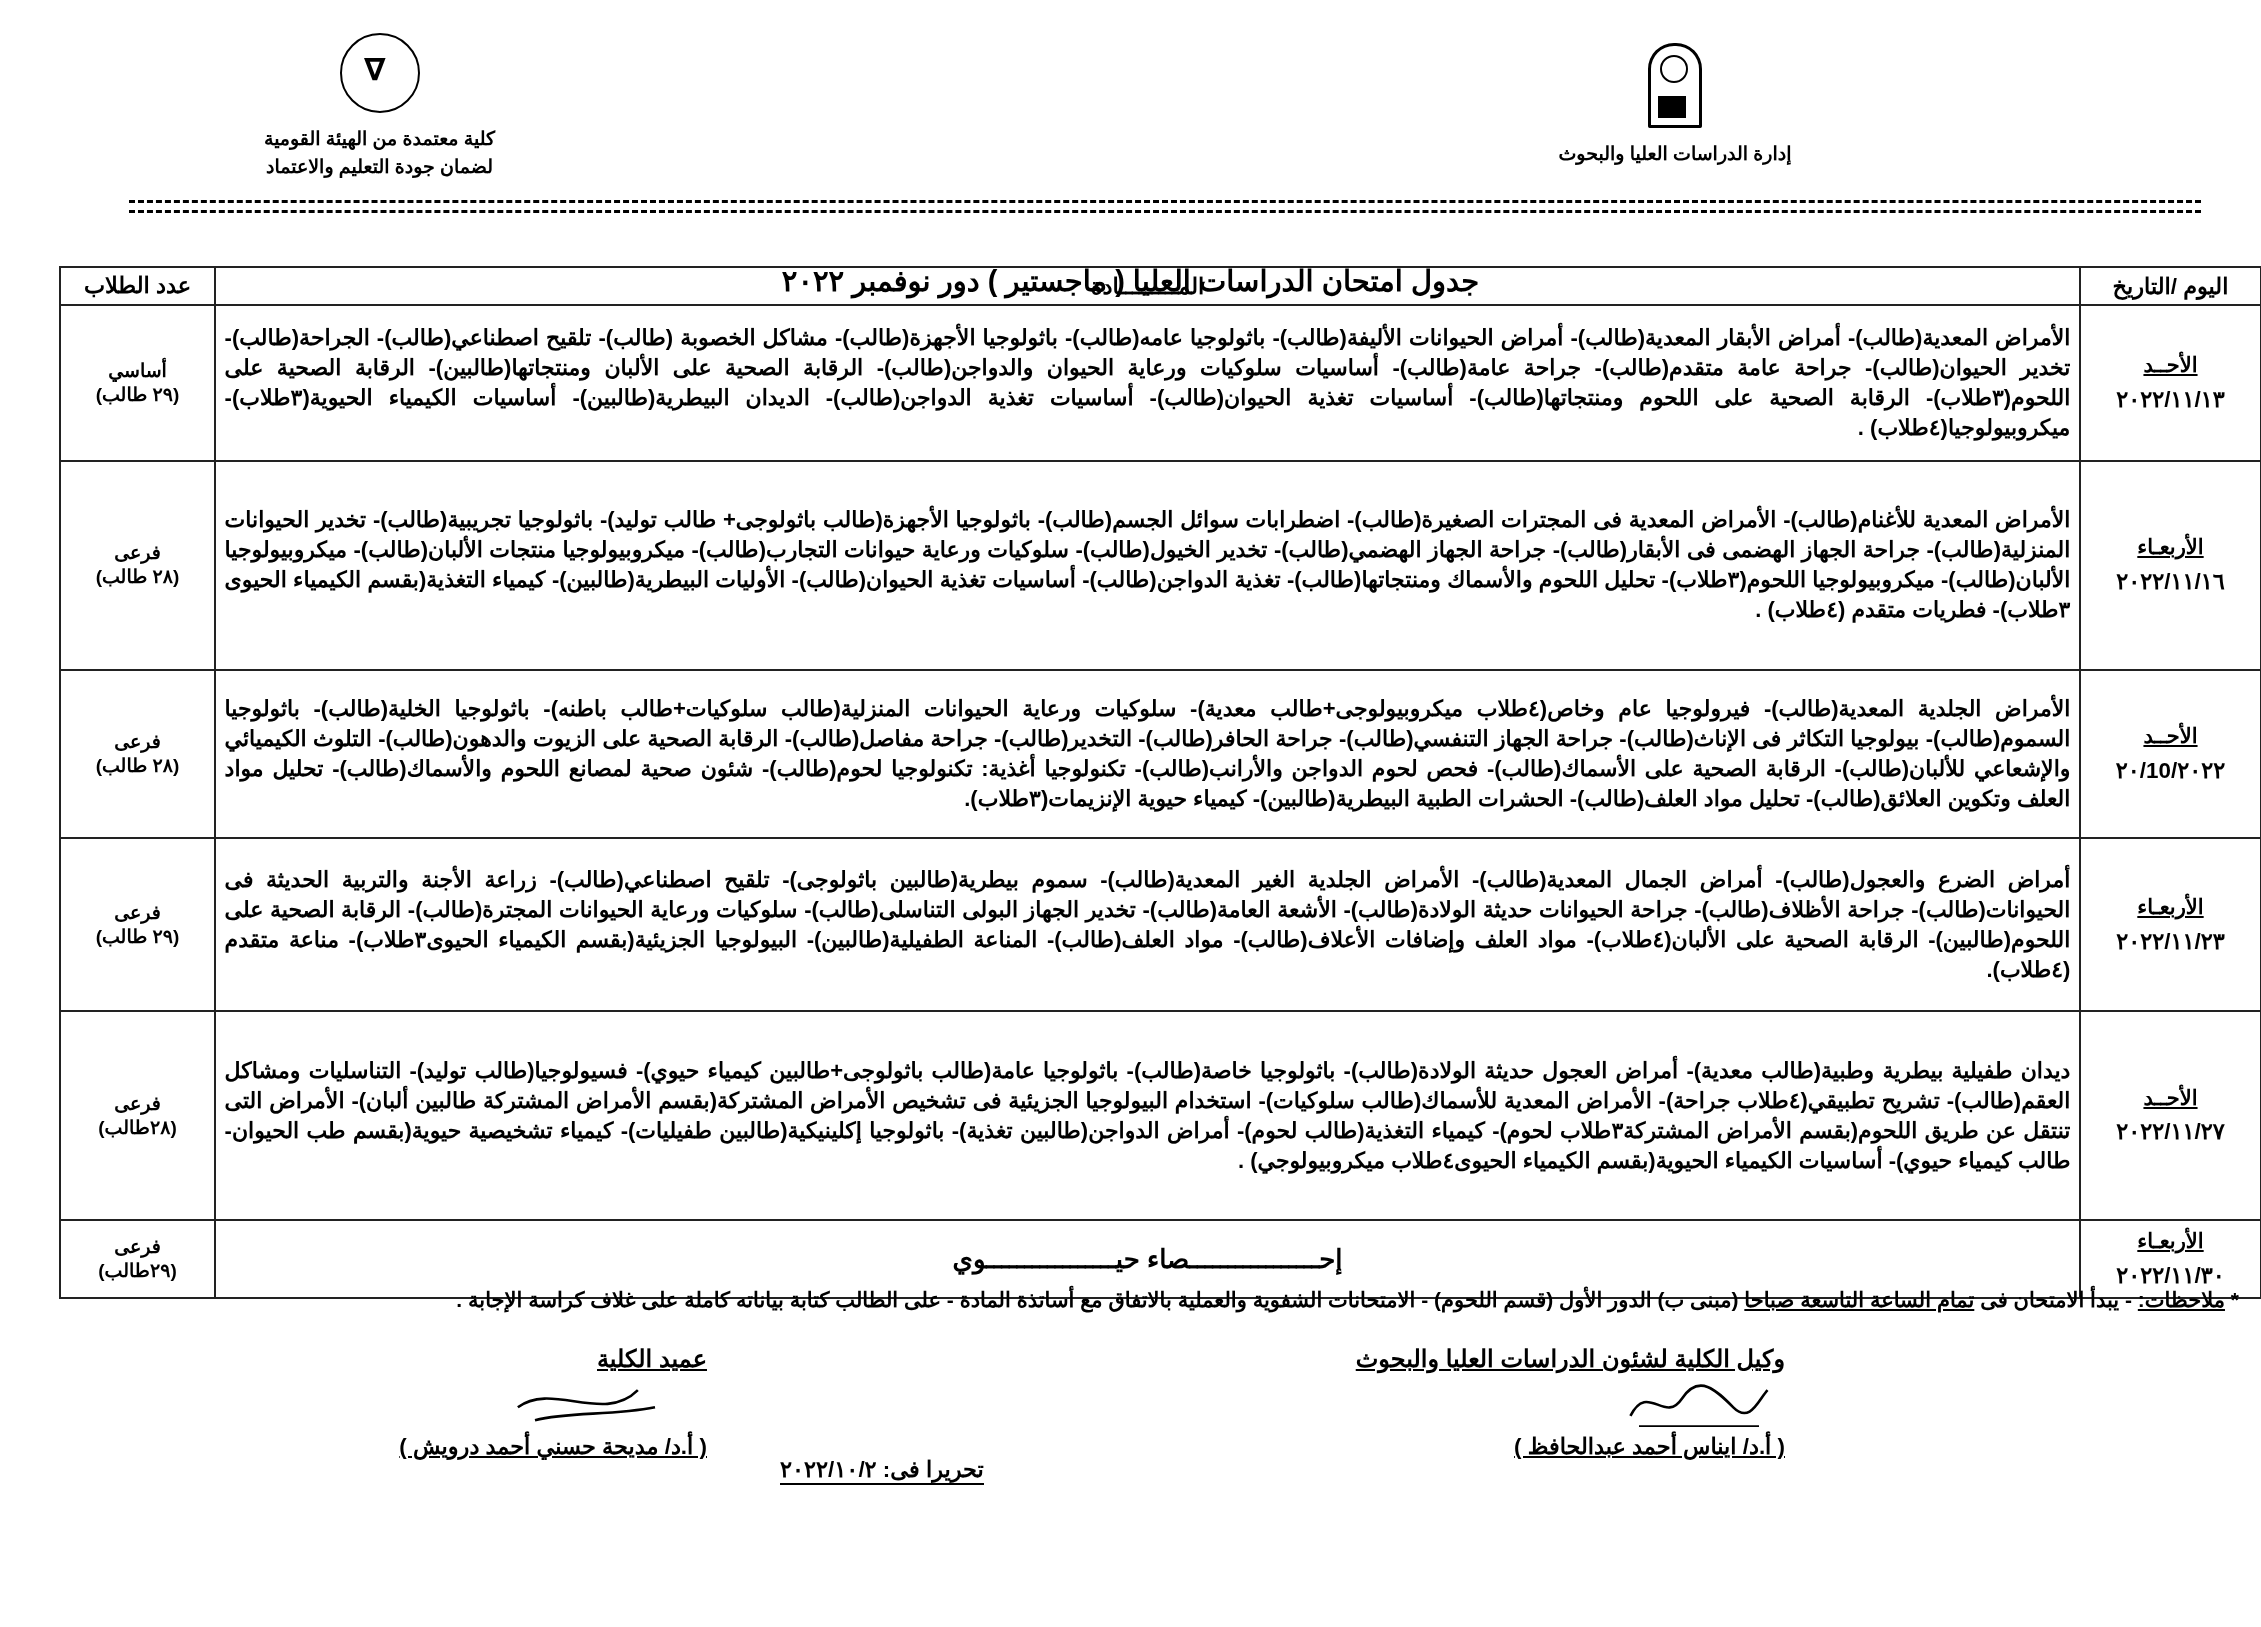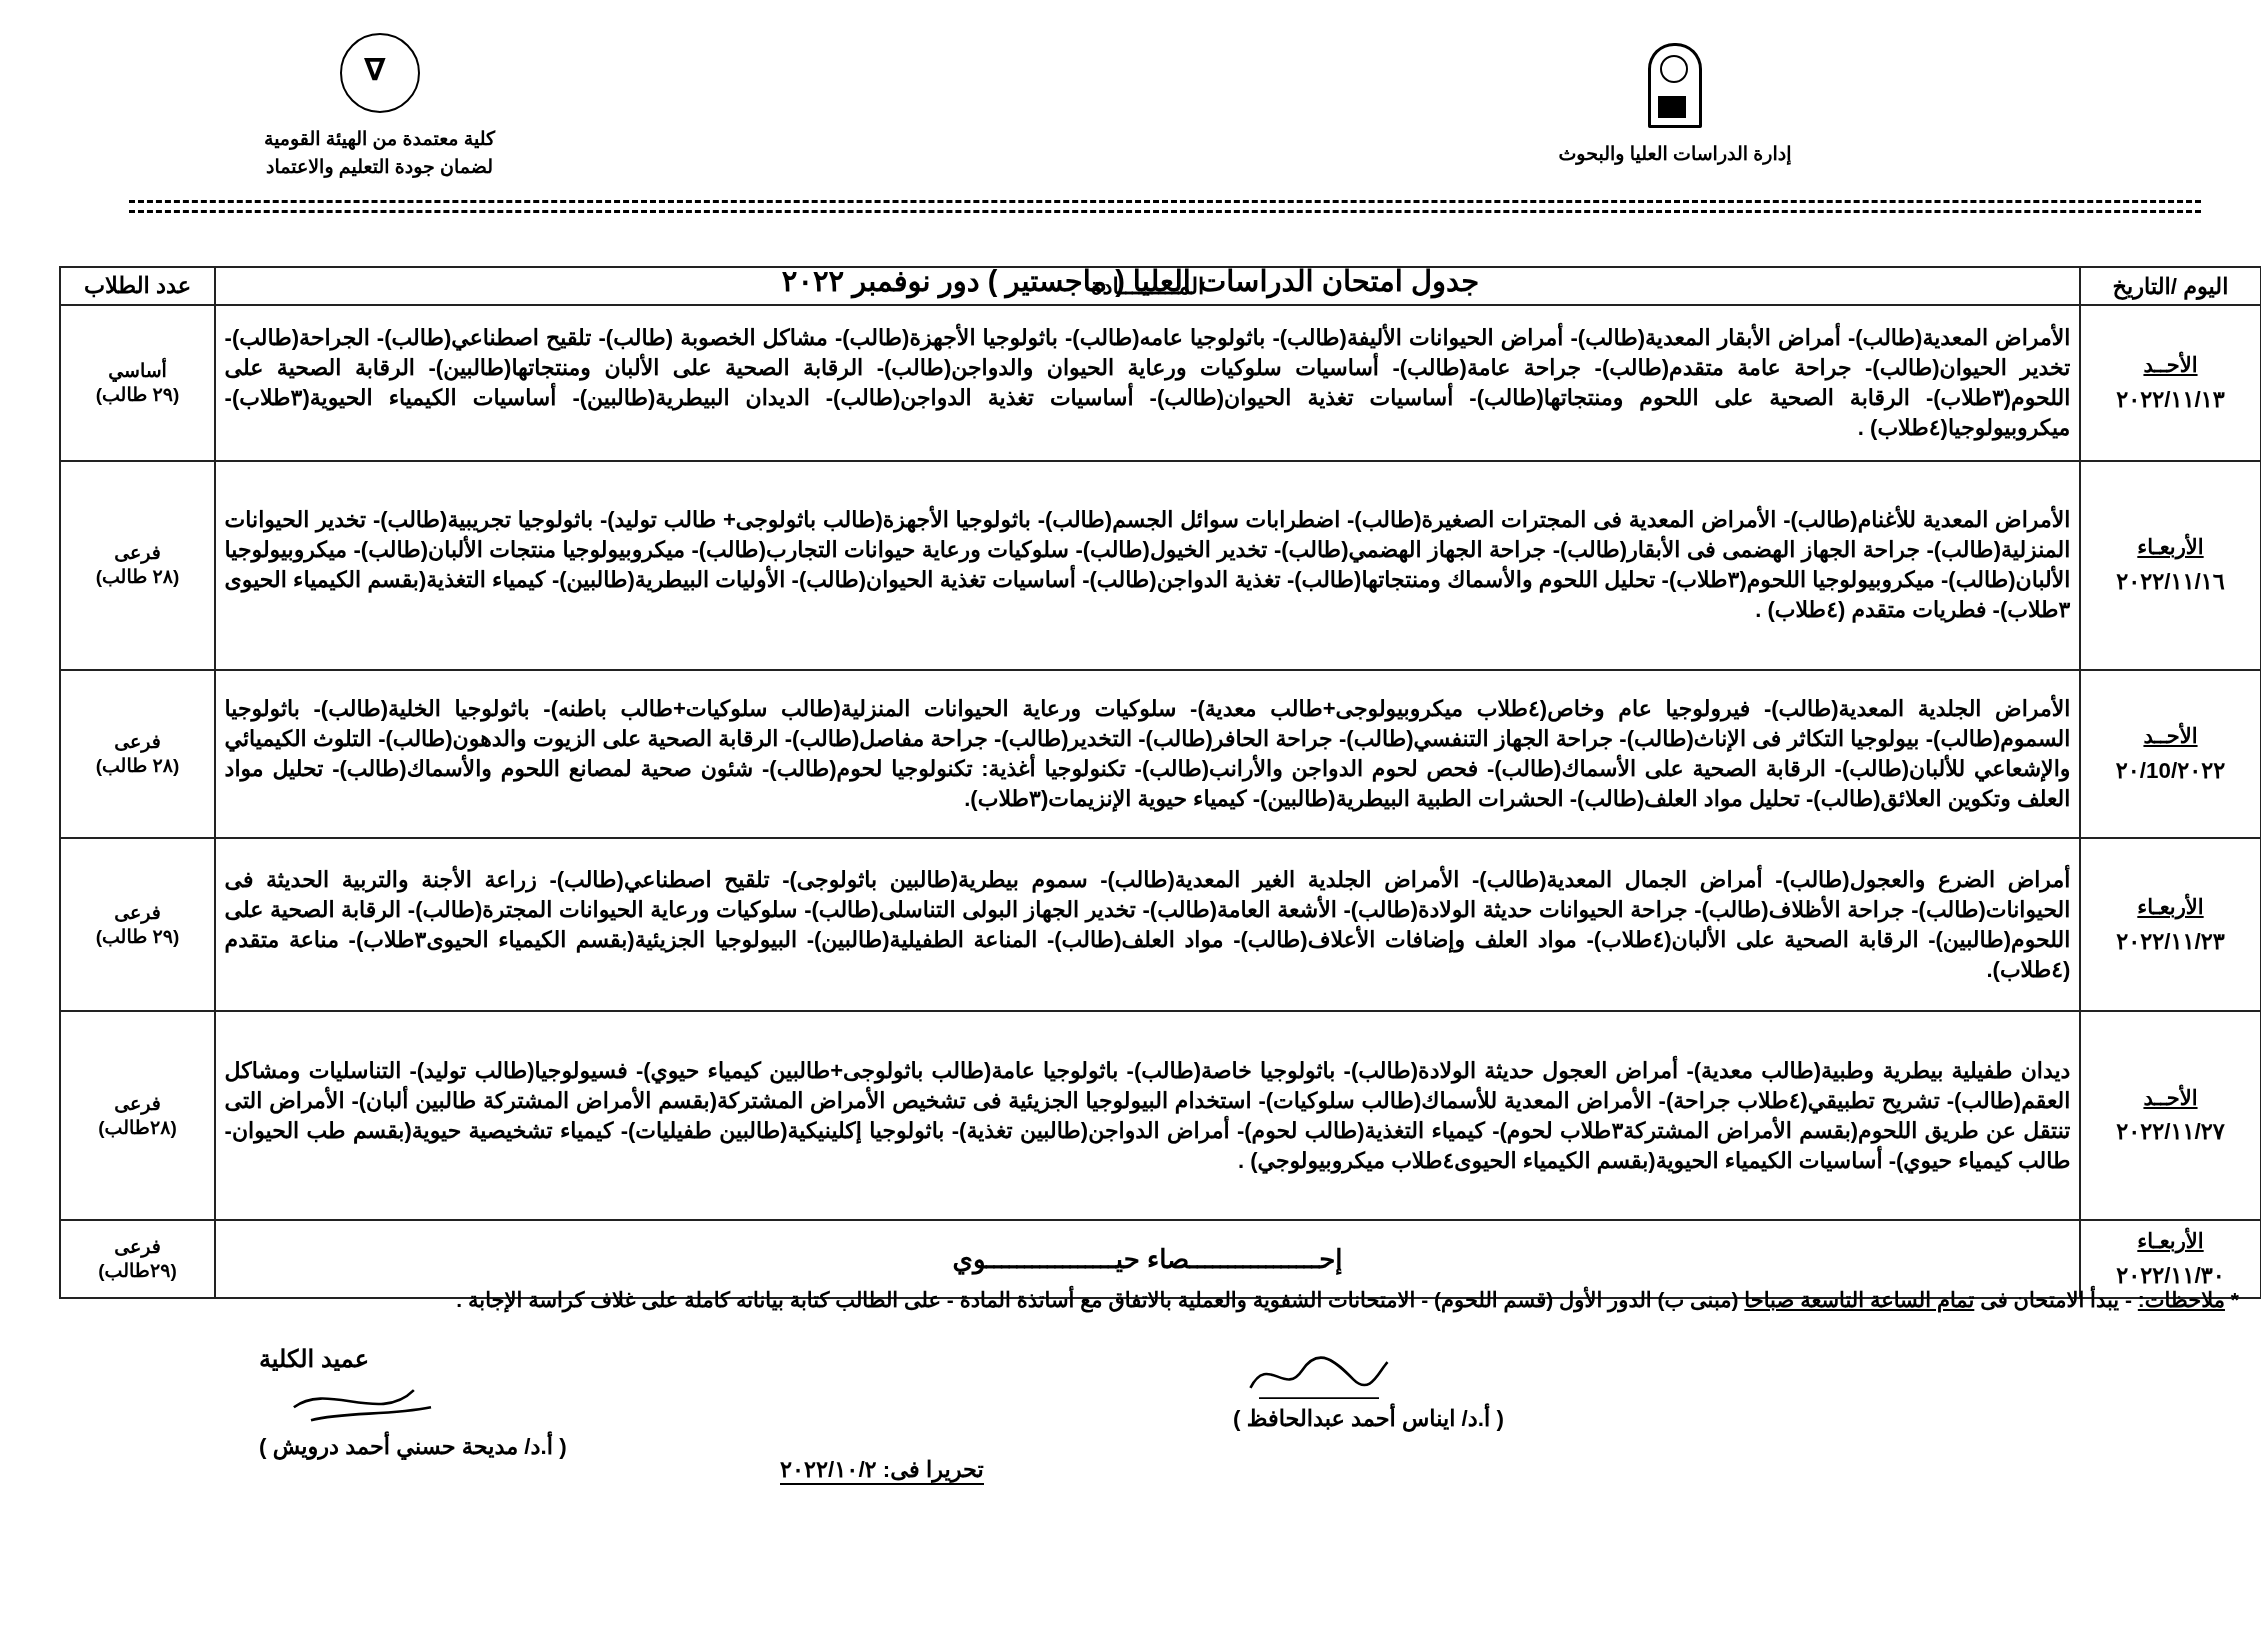--- a/index.html
+++ b/index.html
@@ -28,21 +28,21 @@
   .c-subj { text-align:justify; padding:3.4px 8.6px; font-size:22px; line-height:30px; font-weight:bold; }
   .c-count { width:151px; text-align:center; font-weight:bold; font-size:19px; line-height:24px; }
   .day { font-size:21px; display:block; margin-bottom:8.6px;text-decoration:underline; }
   .date { font-size:22.4px; display:block; }
   .r1 td { height:147px; } .r2 td { height:200px; } .r3 td { height:160px; } .r4 td { height:164px; } .r5 td { height:200px; } .r6 td { height:69px; }
   .holiday { font-size:26px; font-weight:bold; letter-spacing:1.7px; text-align:center; }
 
   .notes { position:absolute; right:22px; top:1288px; direction:rtl; font-family:"Liberation Sans", sans-serif; font-weight:bold; font-size:21px; white-space:nowrap; }
   .notes u { text-decoration:underline; }
 
-  .sig { position:absolute; direction:rtl; text-align:left; font-family:"Liberation Sans", sans-serif; font-weight:bold; }
+  .sig { position:absolute; direction:rtl; text-align:right; font-family:"Liberation Sans", sans-serif; font-weight:bold;text-decoration:underline; }
   .sig .role { font-size:24px; }
   .sig .scribble { height:60px; }
   .sig .name { font-size:22.4px; }
   .sig-vice { left:1233px; top:1345px; width:552px; }
   .sig-dean { left:259px; top:1345px; width:448px; }
   .written { position:absolute; left:780px; top:1456px; direction:rtl; font-family:"Liberation Sans", sans-serif; font-weight:bold; font-size:22.4px; border-bottom:2.6px solid #000; }
 </style>
 </head>
 <body>
 
@@ -146,20 +146,21 @@
       </td>
     </tr>
   </tbody>
     </table>
 
   <div class="notes">
     <span>* </span><u>ملاحظات:</u><span> - يبدأ الامتحان فى </span><u>تمام الساعة التاسعة صباحا</u><span> (مبنى ب) الدور الأول (قسم اللحوم) - الامتحانات الشفوية والعملية بالاتفاق مع أساتذة المادة - على الطالب كتابة بياناته كاملة على غلاف كراسة الإجابة .</span>
   </div>
 
   <div class="sig sig-vice">
+    <div class="role">وكيل الكلية لشئون الدراسات العليا والبحوث</div>
     <div class="scribble">
       <svg width="172" height="60" viewBox="0 0 200 70">
           <path d="M20 50 C40 10 60 60 80 30 S120 20 140 40 S170 30 180 20" fill="none" stroke="#000" stroke-width="3"></path>
           <path d="M30 62 L170 62" stroke="#000" stroke-width="2"></path>
         </svg>
     </div>
     <div class="name">( أ.د/ ايناس أحمد عبدالحافظ )</div>
   </div>
 
   <div class="sig sig-dean">

